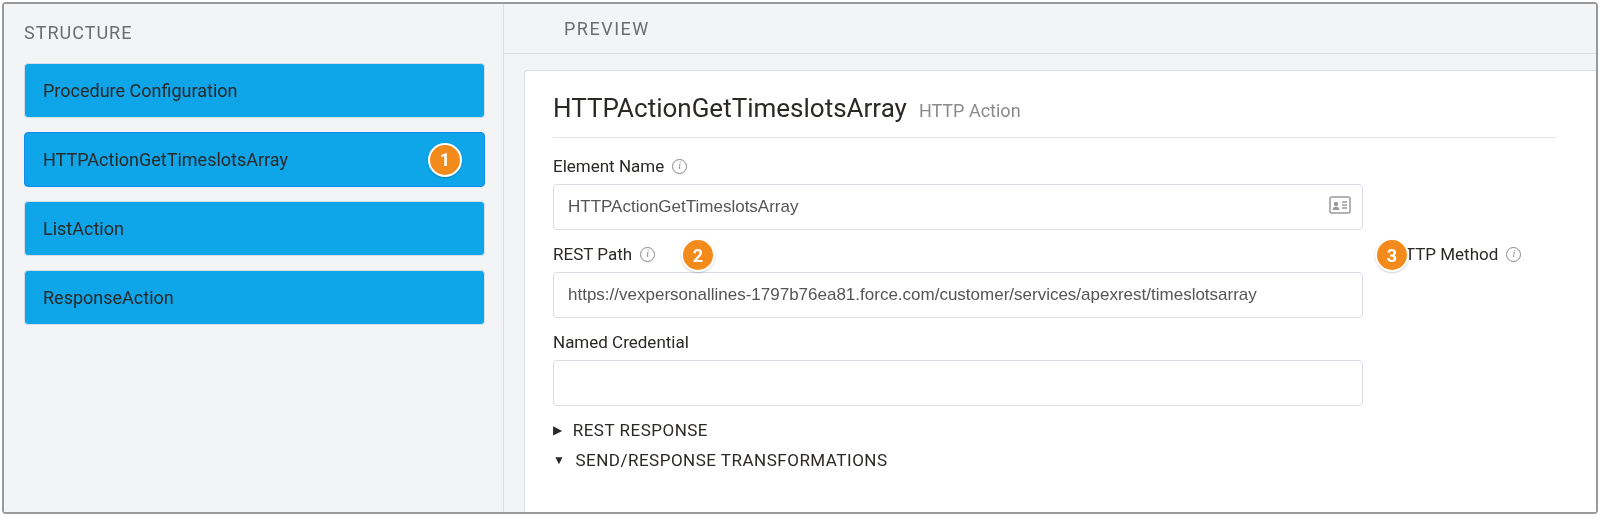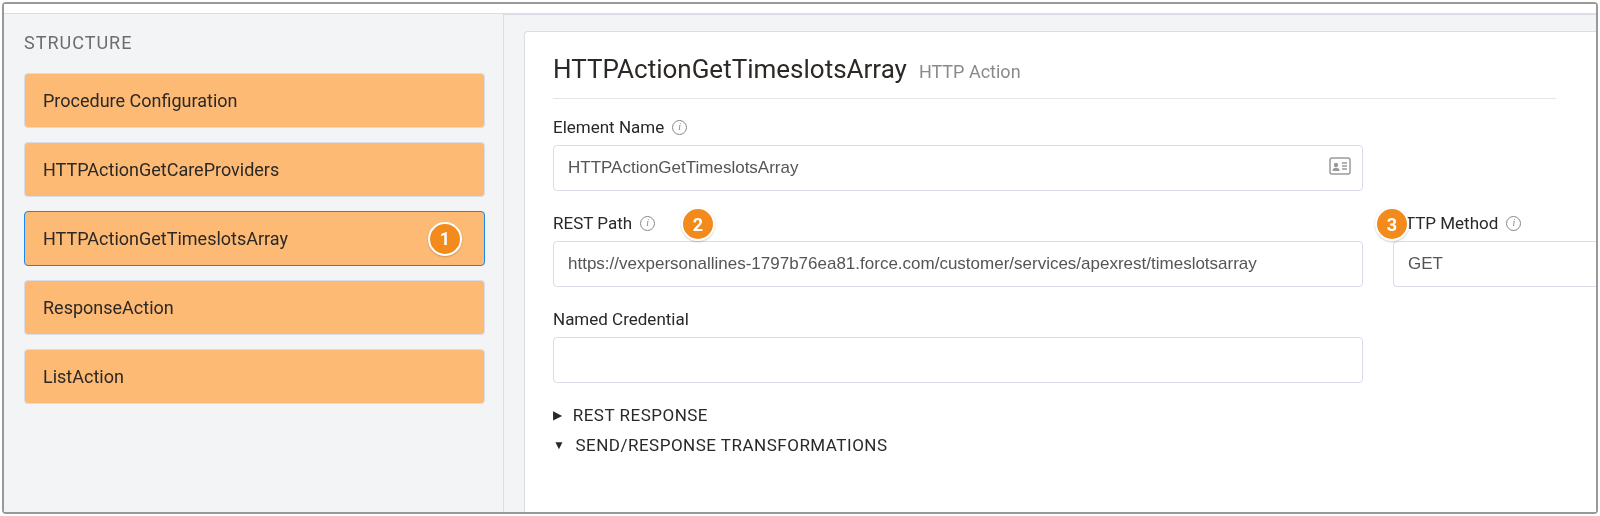--- a/index.html
+++ b/index.html
@@ -10,21 +10,21 @@
       height: 516px;
       overflow: hidden;
     }
     .outer-frame {
       border: 2px solid #999;
       border-radius: 4px;
       width: 1596px;
       height: 512px;
       margin: 2px;
       display: flex;
-      flex-direction: column;
+      flex-direction: row;
       background: #fff;
       position: relative;
     }
     .top-strip {
       height: 10px;
       border-bottom: 1px solid #d8dde6;
       background: #fff;
     }
     .main-area {
       flex: 1;
@@ -38,21 +38,21 @@
       padding: 18px 18px 18px 20px;
     }
     .sidebar-header {
       font-size: 18px;
       letter-spacing: 1px;
       color: #6b6d70;
       font-weight: 400;
       margin-bottom: 20px;
     }
     .structure-item {
-      background: #fdba74;
+      background: #0ea5e9;
       border: 1px solid #d8dde6;
       border-radius: 4px;
       padding: 16px 18px;
       margin-bottom: 14px;
       font-size: 18px;
       color: #2b2826;
       display: flex;
       align-items: center;
       justify-content: space-between;
       cursor: pointer;
@@ -141,21 +141,21 @@
       font-weight: 400;
       text-align: right;
     }
     .form-area {
       padding-top: 18px;
       position: relative;
     }
     .form-row {
       display: flex;
       gap: 30px;
-      margin-bottom: 22px;
+      margin-bottom: 14px;
     }
     .form-group {
       display: flex;
       flex-direction: column;
       position: relative;
     }
     .w-element { width: 810px; }
     .w-path { width: 810px; }
     .w-method { width: 200px; flex: 1; }
     .form-label {
@@ -221,37 +221,35 @@
 <div class="outer-frame">
   <div class="top-strip"></div>
   <div class="main-area">
 
     <div class="sidebar">
       <div class="sidebar-header">STRUCTURE</div>
 
       <div class="structure-item">
         <span>Procedure Configuration</span>
       </div>
-      <div class="structure-item">
-        <span>HTTPActionGetCareProviders</span>
-      </div>
       <div class="structure-item selected">
         <span>HTTPActionGetTimeslotsArray</span>
         <span class="callout-badge" style="right:22px; top:50%; transform:translateY(-50%);">1</span>
       </div>
       <div class="structure-item">
+        <span>ListAction</span>
+      </div>
+      <div class="structure-item">
         <span>ResponseAction</span>
-      </div>
-      <div class="structure-item">
-        <span>ListAction</span>
       </div>
     </div>
 
     <div class="content">
       <div class="tabs-row">
+        <div class="tab">PREVIEW</div>
       </div>
 
       <div class="panel">
         <div class="panel-header">
           <span class="panel-title">HTTPActionGetTimeslotsArray</span>
           <span class="panel-subtitle">HTTP Action</span>
         </div>
 
         <div class="form-area">
 
@@ -285,21 +283,20 @@
                 <span class="callout-badge" style="left:128px; top:-6px;">2</span>
               </div>
               <input class="text-input" type="text" value="https://vexpersonallines-1797b76ea81.force.com/customer/services/apexrest/timeslotsarray" style="">
             </div>
             <div class="form-group w-method" style="position:relative;">
               <span class="callout-badge" style="left:-18px; top:-6px;">3</span>
               <div class="form-label" style="">
                 <span>HTTP Method</span>
                 <span class="info-icon">i</span>
               </div>
-              <input class="text-input" type="text" style="border-right: none; border-radius: 4px 0px 0px 4px;" value="GET">
             </div>
           </div>
 
           <div class="form-row">
             <div class="form-group w-element">
               <div class="form-label">
                 <span>Named Credential</span>
               </div>
               <input class="text-input" type="text" value="" style="">
             </div>

